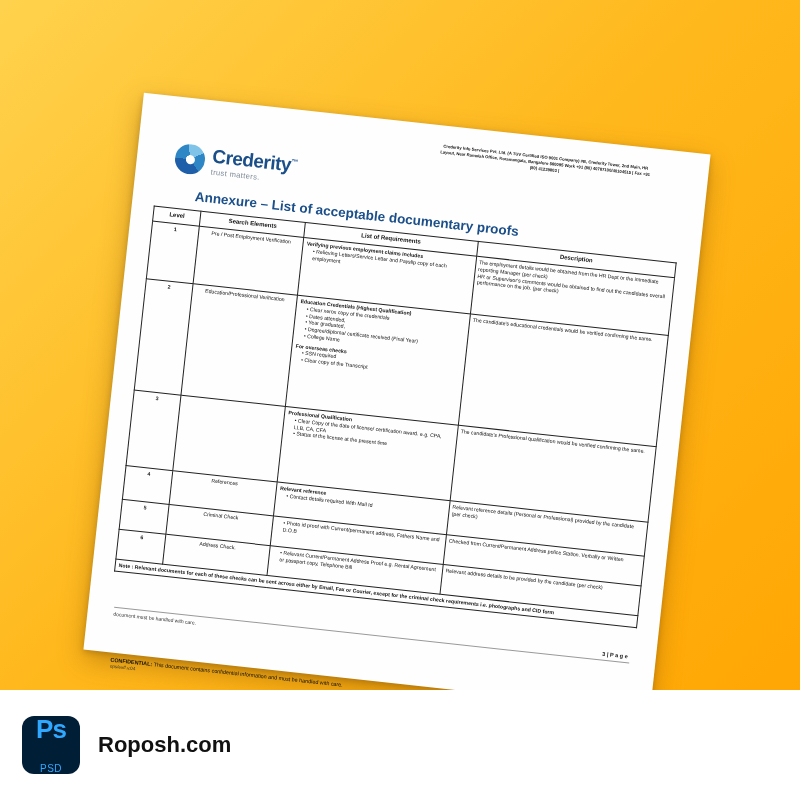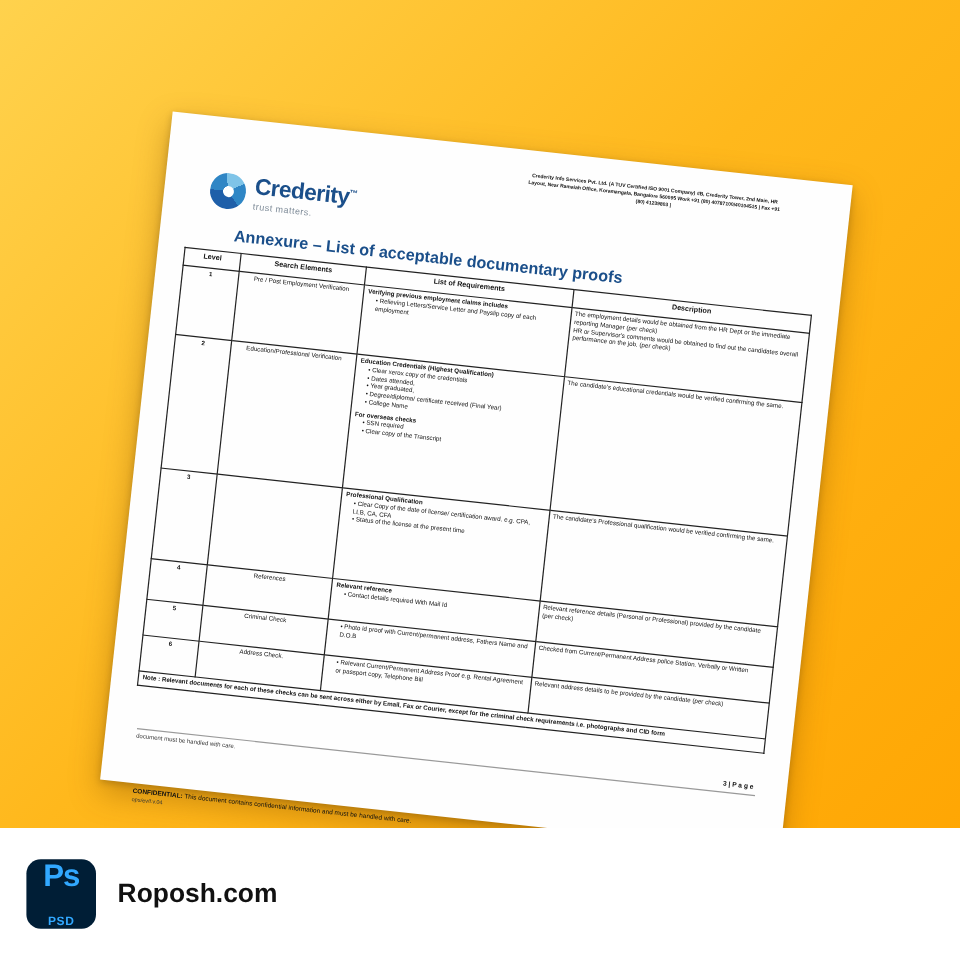--- a/index.html
+++ b/index.html
@@ -27,21 +27,21 @@
     background: #001e36; border-radius: 12px;
     display: flex; flex-direction: column;
     align-items: center; justify-content: space-between;
     color: #31a8ff;
   }
   #ps-badge .ps-main {
     font-size: 26px; font-weight: bold; line-height: 1;
     letter-spacing: -1px;
   }
   #ps-badge .ps-sub {
-    font-size: 10px; font-weight: bold; line-height: 1; margin-top: 20px;
+    font-size: 10px; font-weight: normal; line-height: 1; margin-top: 20px;
     letter-spacing: 0.5px;
   }
   #footer-text { margin-left: 18px; }
   #footer-text .line1 {
     font-size: 22px; font-weight: bold; color: #111; line-height: 1.25;
   }
   #footer-text .line2 {
     font-size: 22px; font-weight: bold; color: #111; line-height: 1.25;
   }
 

